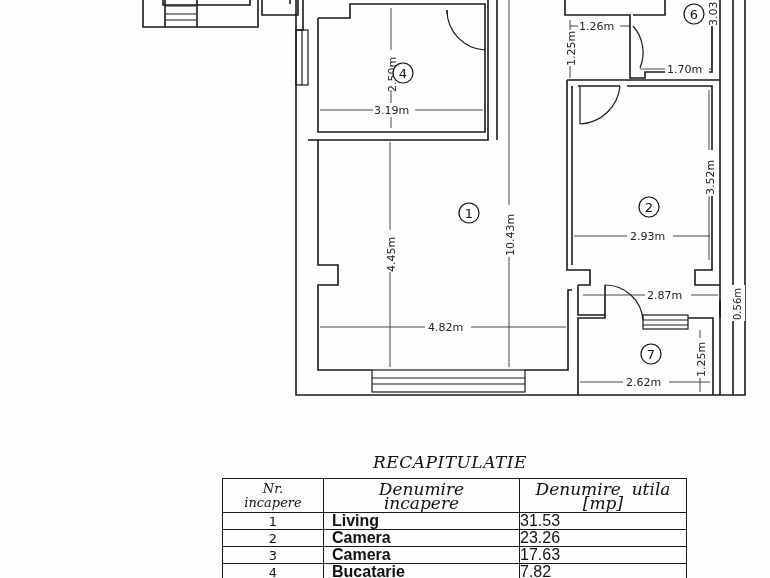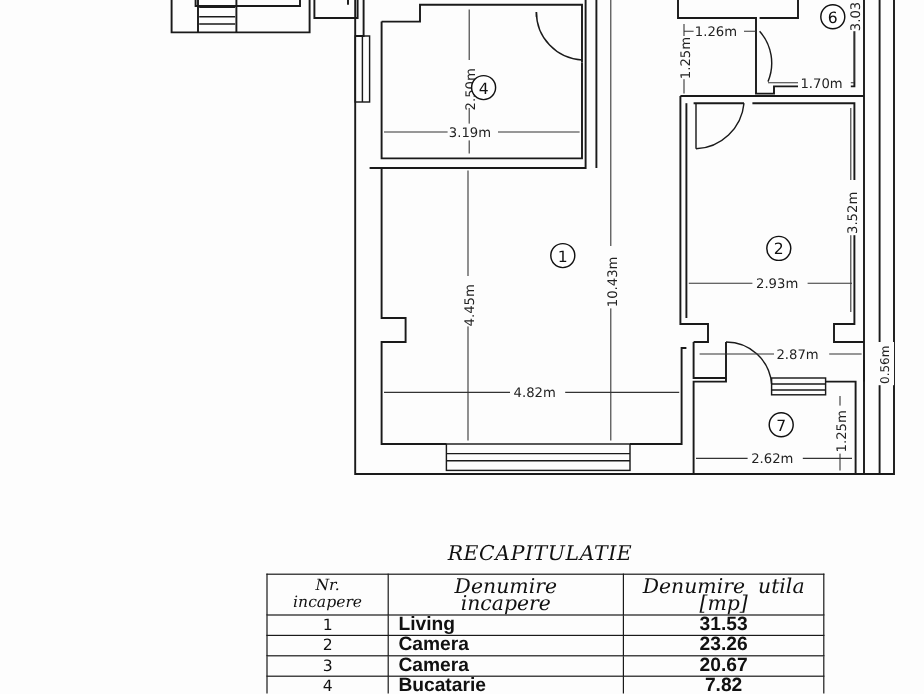--- a/index.html
+++ b/index.html
@@ -30,21 +30,21 @@
     border: 1.5px solid #1a1a1a; padding: 0; line-height: 1; margin-top: 48px;
   }
   #recap-table th {
     font-family: "DejaVu Serif", serif; font-style: italic; font-weight: normal;
     font-size: 17px; height: 33px; color: #111;
   }
   #recap-table th span { display: block; line-height: 14px; }
   #recap-table td { height: 16px; font-size: 16px; color: #111; }
   .c-nr { width: 100px; text-align: center; font-family: "DejaVu Sans", sans-serif; font-size: 13px !important; }
   .c-name { width: 187px; text-align: left; padding-left: 8px !important; font-weight: bold; }
-  .c-area { text-align: center; font-weight: bold; }
+  .c-area { text-align: left; font-weight: normal; }
 </style>
 </head>
 <body>
 
 <svg id="plan" viewBox="0 0 770 440" xmlns="http://www.w3.org/2000/svg">
 
   <g>
     <path class="w" d="M143 0 V27 H258 V0"></path>
     <path class="w" d="M165 0 V27 M197 0 V27"></path>
     <path class="wt" d="M166 6 H196 M166 14 H196 M166 20 H196"></path>
@@ -201,21 +201,21 @@
       <td class="c-area">31.53</td>
     </tr>
     <tr>
       <td class="c-nr">2</td>
       <td class="c-name">Camera</td>
       <td class="c-area">23.26</td>
     </tr>
     <tr>
       <td class="c-nr">3</td>
       <td class="c-name">Camera</td>
-      <td class="c-area">20.67</td>
+      <td class="c-area">17.63</td>
     </tr>
     <tr>
       <td class="c-nr">4</td>
       <td class="c-name">Bucatarie</td>
       <td class="c-area">7.82</td>
     </tr>
   </tbody>
 </table>
 
 </body></html>

